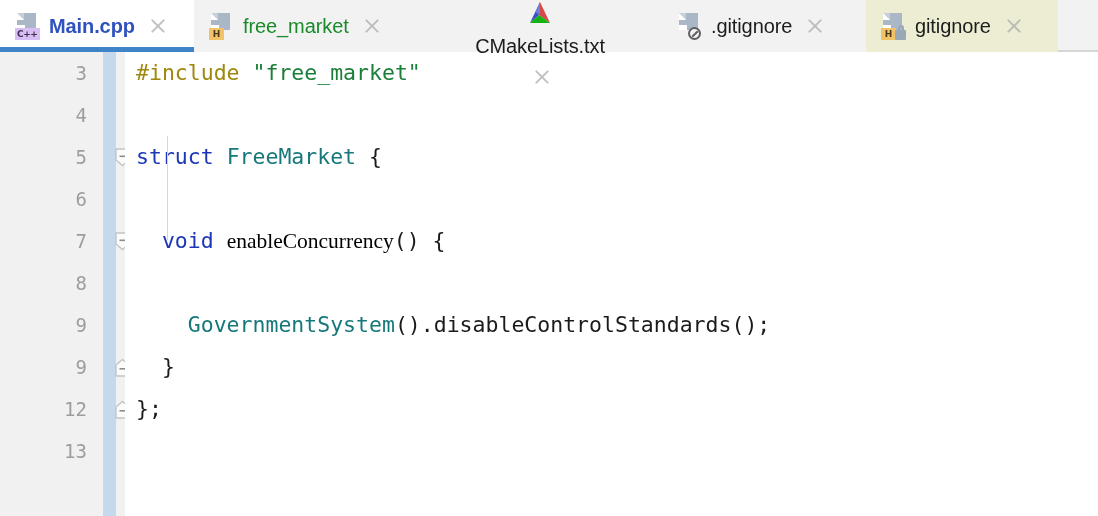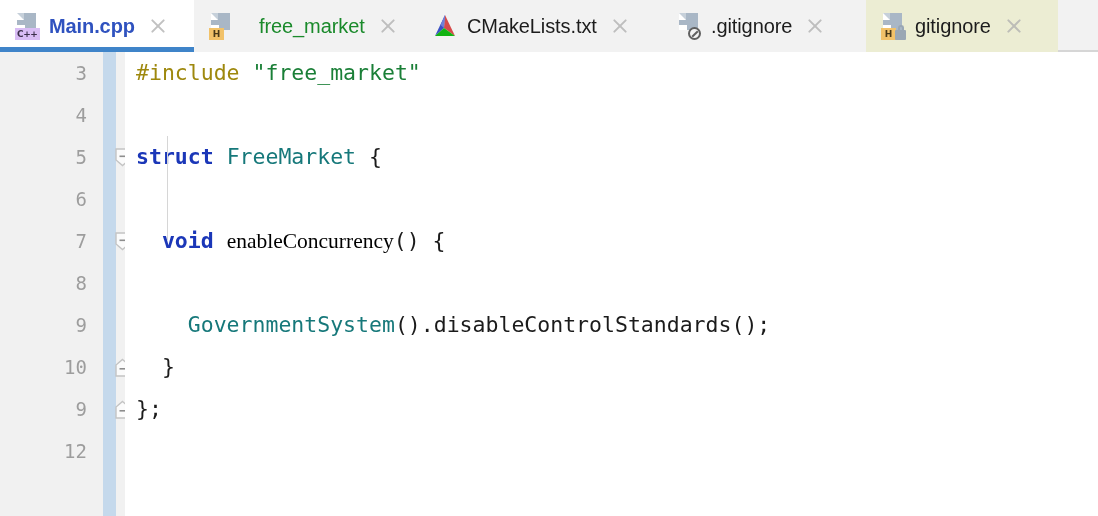--- a/index.html
+++ b/index.html
@@ -64,21 +64,21 @@
     z-index: 3;
   }
 
   .tab-label {
     font-size: 20px;
     letter-spacing: -0.1px;
     white-space: nowrap;
     color: #1c1c1c;
   }
   .tab-label.blue  { color: #2f52bf; font-weight: 700; }
-  .tab-label.green { color: #1a8a2b; font-weight: 400; margin-left: 16px; }
+  .tab-label.green { color: #1a8a2b; font-weight: 400; }
 
   .tab-close {
     width: 20px;
     height: 20px;
     position: relative;
     flex: 0 0 auto;
     margin-left: 4px;
     opacity: 0.78;
   }
   .tab-close::before,
@@ -246,21 +246,21 @@
     height: 42px;
     line-height: 42px;
     white-space: pre;
     font-family: "DejaVu Sans Mono", monospace;
     font-size: 21.5px;
     color: #1b1b1b;
     padding-left: 11px;
   }
   .k-pp   { color: #9e880d; }              
   .k-str  { color: #1a7f37; }              
-  .k-kw   { color: #1b37b8; font-weight: 700; } 
+  .k-kw   { color: #1b37b8; font-weight: 400; } 
   .k-type { color: #16787a; margin-top: 8px; }              
   .k-fn   { color: #000000; font-family: Liberation Serif, serif; }              
   .k-plain{ color: #1b1b1b; }
 
   
   .indent-guide {
     position: absolute;
     left: 42px;
     top: 84px;
     width: 1px;
@@ -303,21 +303,21 @@
         <span class="fold">
             <i></i>
           </span>
         <span class="notch"></span>
         <span class="badge h">H</span>
       </span>
       <span class="tab-label green">free_market</span>
       <span class="tab-close"></span>
     </div>
 
-    <div class="tab inactive" style="width:244px;">
+    <div class="tab inactive" style="width:244px;flex-direction:column;">
       <span class="cmake">
         <svg width="26" height="26" viewBox="0 0 26 26" aria-hidden="true">
           <polygon points="13,2 3,23 12,15" fill="#3a51c4"></polygon>
           <polygon points="13,2 12,15 23,23" fill="#d64a4a"></polygon>
           <polygon points="12,15 3,23 23,23" fill="#12b312"></polygon>
           <polygon points="13,2 8.5,12 12,15" fill="#6f7fd8"></polygon>
         </svg>
       </span>
       <span class="tab-label">CMakeLists.txt</span>
       <span class="tab-close"></span>
@@ -358,23 +358,23 @@
       <div class="foldcol"></div>
 
       <div class="linenums">
         <div class="lnum">3</div>
         <div class="lnum">4</div>
         <div class="lnum">5</div>
         <div class="lnum">6</div>
         <div class="lnum">7</div>
         <div class="lnum">8</div>
         <div class="lnum">9</div>
-        <div class="lnum">10</div>
         <div class="lnum">9</div>
         <div class="lnum">12</div>
+        <div class="lnum">13</div>
       </div>
 
       <div class="foldmark" style="left:113px; top:96px;">
         <svg width="19" height="19" viewBox="0 0 19 19" aria-hidden="true">
           <path d="M3 1 H16 V12 L9.5 17.5 L3 12 Z" fill="#fbfbfb" stroke="#c4c4c4" stroke-width="1.4"></path>
           <rect x="6.5" y="7.5" width="6" height="1.6" fill="#8d8d8d"></rect>
         </svg>
       </div>
       <div class="foldmark" style="left:113px; top:180px;">
         <svg width="19" height="19" viewBox="0 0 19 19" aria-hidden="true">

